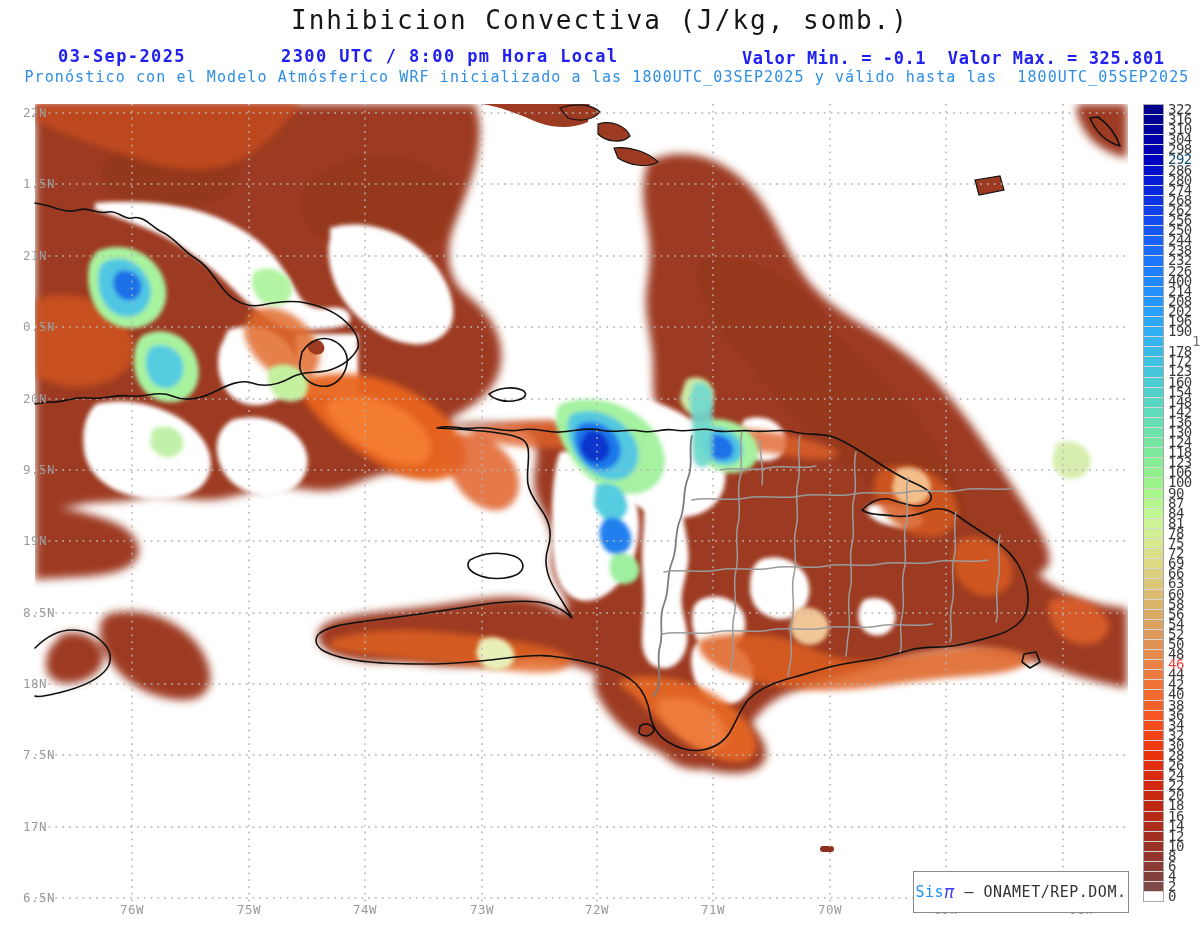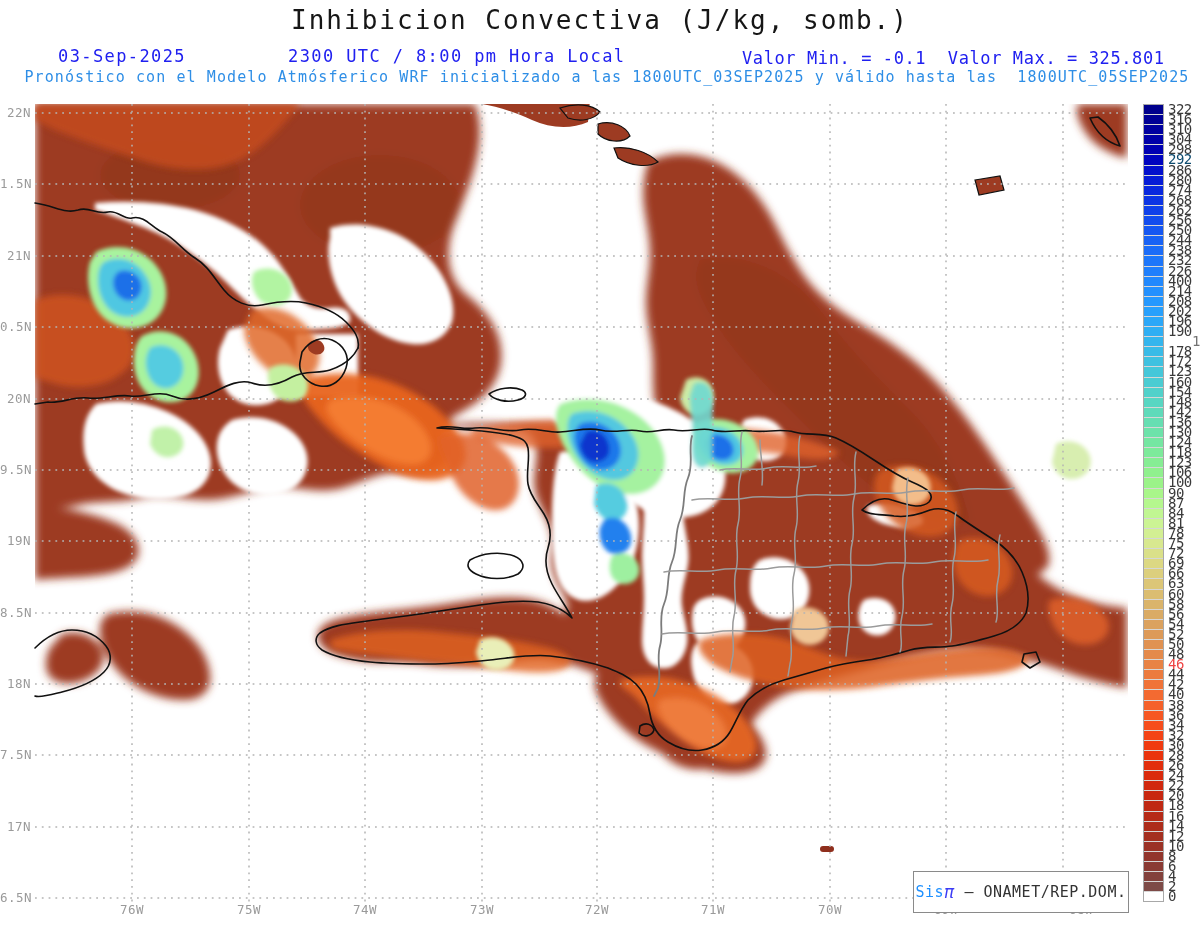--- a/index.html
+++ b/index.html
@@ -2,31 +2,31 @@
 <html><head>
 <meta charset="utf-8">
 <style>
   html,body{margin:0;padding:0;background:#ffffff;}
   body{font-family:"DejaVu Sans Mono","Liberation Mono",monospace;}
   #page{position:relative;width:1200px;height:927px;background:#fff;overflow:hidden;}
 
   
   #title{position:absolute;top:5px;left:0;width:1200px;text-align:center;
          font-size:26px;letter-spacing:2px;color:#161616;white-space:pre;}
-  .l2{position:absolute;top:46px;font-size:17px;letter-spacing:1.4px;white-space:pre;}
+  .l2{position:absolute;top:46px;font-size:17px;letter-spacing:1.4px;white-space:pre;font-weight:bold;}
   #hdr-date{left:58px;}
-  #hdr-time{left:288px;}
+  #hdr-time{left:281px;}
   #hdr-valor{left:742px;font-size:17px;letter-spacing:0.6px;top:48px;}
   #hdr-fcst{position:absolute;top:68px;left:0;width:1200px;text-align:center;
             font-size:15px;letter-spacing:1.1px;white-space:pre;margin-left:7px;}
 
   
   #map-svg{position:absolute;left:0;top:0;}
-  .lat-label{position:absolute;left:0;width:31px;text-align:right;
-             font-size:12.5px;letter-spacing:0.5px;}
+  .lat-label{position:absolute;left:0;width:31px;text-align:left;
+             font-size:12.5px;letter-spacing:0.5px;padding-left:23px;}
   .lon-label{position:absolute;width:44px;text-align:center;top:902px;
              font-size:12.5px;letter-spacing:0.5px;}
 
   
   #colorbar{position:absolute;left:1143px;top:104px;width:21px;height:798px;
             border:1px solid #a8a8a8;display:flex;flex-direction:column;box-sizing:border-box;}
   .cb-swatch{flex:1;border-top:1px solid #d6d6d6;}
   .cb-swatch:first-child{border-top:none;}
   #colorbar-labels{position:absolute;left:1168px;top:104px;width:30px;height:798px;
                    display:flex;flex-direction:column;}

